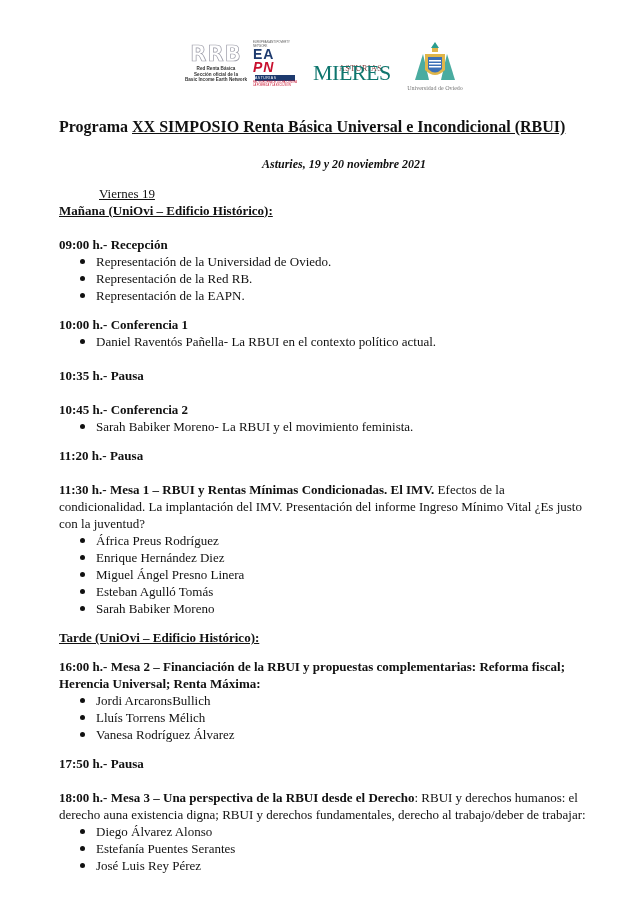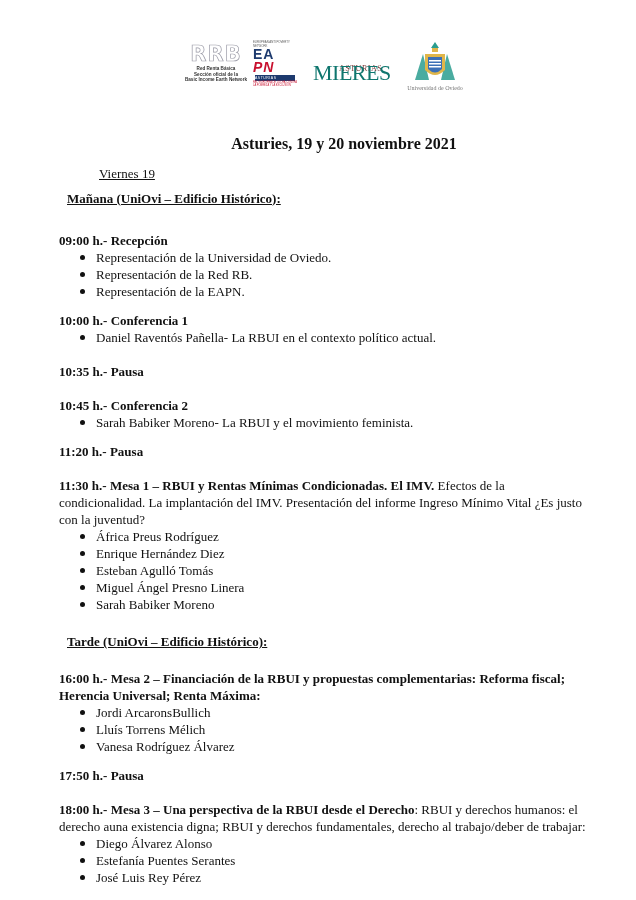--- a/index.html
+++ b/index.html
@@ -28,23 +28,23 @@
   .mieres-small { position: absolute; left: 26px; top: 0; font-size: 8px; letter-spacing: 0.5px; color: #7a3a3a; }
   .mieres-big { position: absolute; left: 0; top: 4px; font-size: 22px; letter-spacing: -0.5px; color: #0f766e; }
   
   .uniovi { left: 216px; top: 0; width: 72px; text-align: center; }
   .uniovi-shield { display: block; margin: 0 auto; }
   .uniovi-text { font-size: 6px; line-height: 7px; color: #777; margin-top: 1px; }
 
   .doc { position: absolute; left: 59px; top: 117px; width: 530px; }
   .title { font-weight: bold; font-size: 16px; line-height: 20px; margin: 0; }
   .u { text-decoration: underline; }
-  .subtitle { font-weight: bold; font-size: 16px; line-height: 20px; text-align: center; margin: 17px 0 0 0; padding-left: 40px; }
+  .subtitle { font-weight: bold; font-size: 12px; line-height: 20px; text-align: center; margin: 17px 0 0 0; padding-left: 40px; font-style: italic; }
   .day { font-weight: normal; text-align: left; margin: 11px 0 0 0; padding-left: 40px; text-decoration: underline; }
-  .section-head { font-weight: bold; text-decoration: underline; margin: 8px; }
+  .section-head { font-weight: bold; text-decoration: underline; margin: 0; }
   .item-head { font-weight: bold; margin: 0; }
   .gap { height: 17px; }
   .gap-s { height: 12px; }
   ul.bul { list-style: none; margin: 0; padding: 0 0 0 21px; }
   ul.bul li { position: relative; padding-left: 16px; }
   ul.bul li::before { content: ""; position: absolute; left: 0; top: 6px; width: 5px; height: 5px; border-radius: 50%; background: #111; }
   p { margin: 0; }
 </style>
 </head>
 <body>
@@ -77,20 +77,21 @@
       <path d="M19 17 L33 17 L33 29 Q26 36 19 29 Z" fill="#3b6fb6"></path>
       <rect x="20" y="20" width="12" height="1.5" fill="#fff"></rect>
       <rect x="20" y="23" width="12" height="1.5" fill="#fff"></rect>
       <rect x="20" y="26" width="12" height="1.5" fill="#fff"></rect>
     </svg>
     <div class="uniovi-text">Universidad de Oviedo</div>
   </div>
 </div>
 
 <div class="doc">
+  <p class="title"><span>Programa </span><span class="u">XX SIMPOSIO Renta Básica Universal e Incondicional (RBUI)</span></p>
   <p class="subtitle">Asturies, 19 y 20 noviembre 2021</p>
   <p class="day">Viernes 19</p>
   <p class="section-head">Mañana (UniOvi – Edificio Histórico):</p>
   <div class="gap"></div>
   <p class="item-head">09:00 h.- Recepción</p>
   <ul class="bul">
     <li>Representación de la Universidad de Oviedo.</li>
     <li>Representación de la Red RB.</li>
     <li>Representación de la EAPN.</li>
   </ul>
@@ -106,22 +107,22 @@
   <ul class="bul">
     <li>Sarah Babiker Moreno- La RBUI y el movimiento feminista.</li>
   </ul>
   <div class="gap-s"></div>
   <p class="item-head">11:20 h.- Pausa</p>
   <div class="gap"></div>
   <p><b>11:30 h.- Mesa 1 – RBUI y Rentas Mínimas Condicionadas. El IMV.</b><span> Efectos de la condicionalidad. La implantación del IMV. Presentación del informe Ingreso Mínimo Vital ¿Es justo con la juventud?</span></p>
   <ul class="bul">
     <li>África Preus Rodríguez</li>
     <li>Enrique Hernández Diez</li>
+    <li>Miguel Ángel Presno Linera</li>
     <li>Esteban Agulló Tomás</li>
-    <li>Miguel Ángel Presno Linera</li>
     <li>Sarah Babiker Moreno</li>
   </ul>
   <div class="gap-s"></div>
   <p class="section-head">Tarde (UniOvi – Edificio Histórico):</p>
   <div class="gap-s"></div>
   <p class="item-head">16:00 h.- Mesa 2 – Financiación de la RBUI y propuestas complementarias: Reforma fiscal; Herencia Universal; Renta Máxima:</p>
   <ul class="bul">
     <li>Jordi ArcaronsBullich</li>
     <li>Lluís Torrens Mélich</li>
     <li>Vanesa Rodríguez Álvarez</li>

